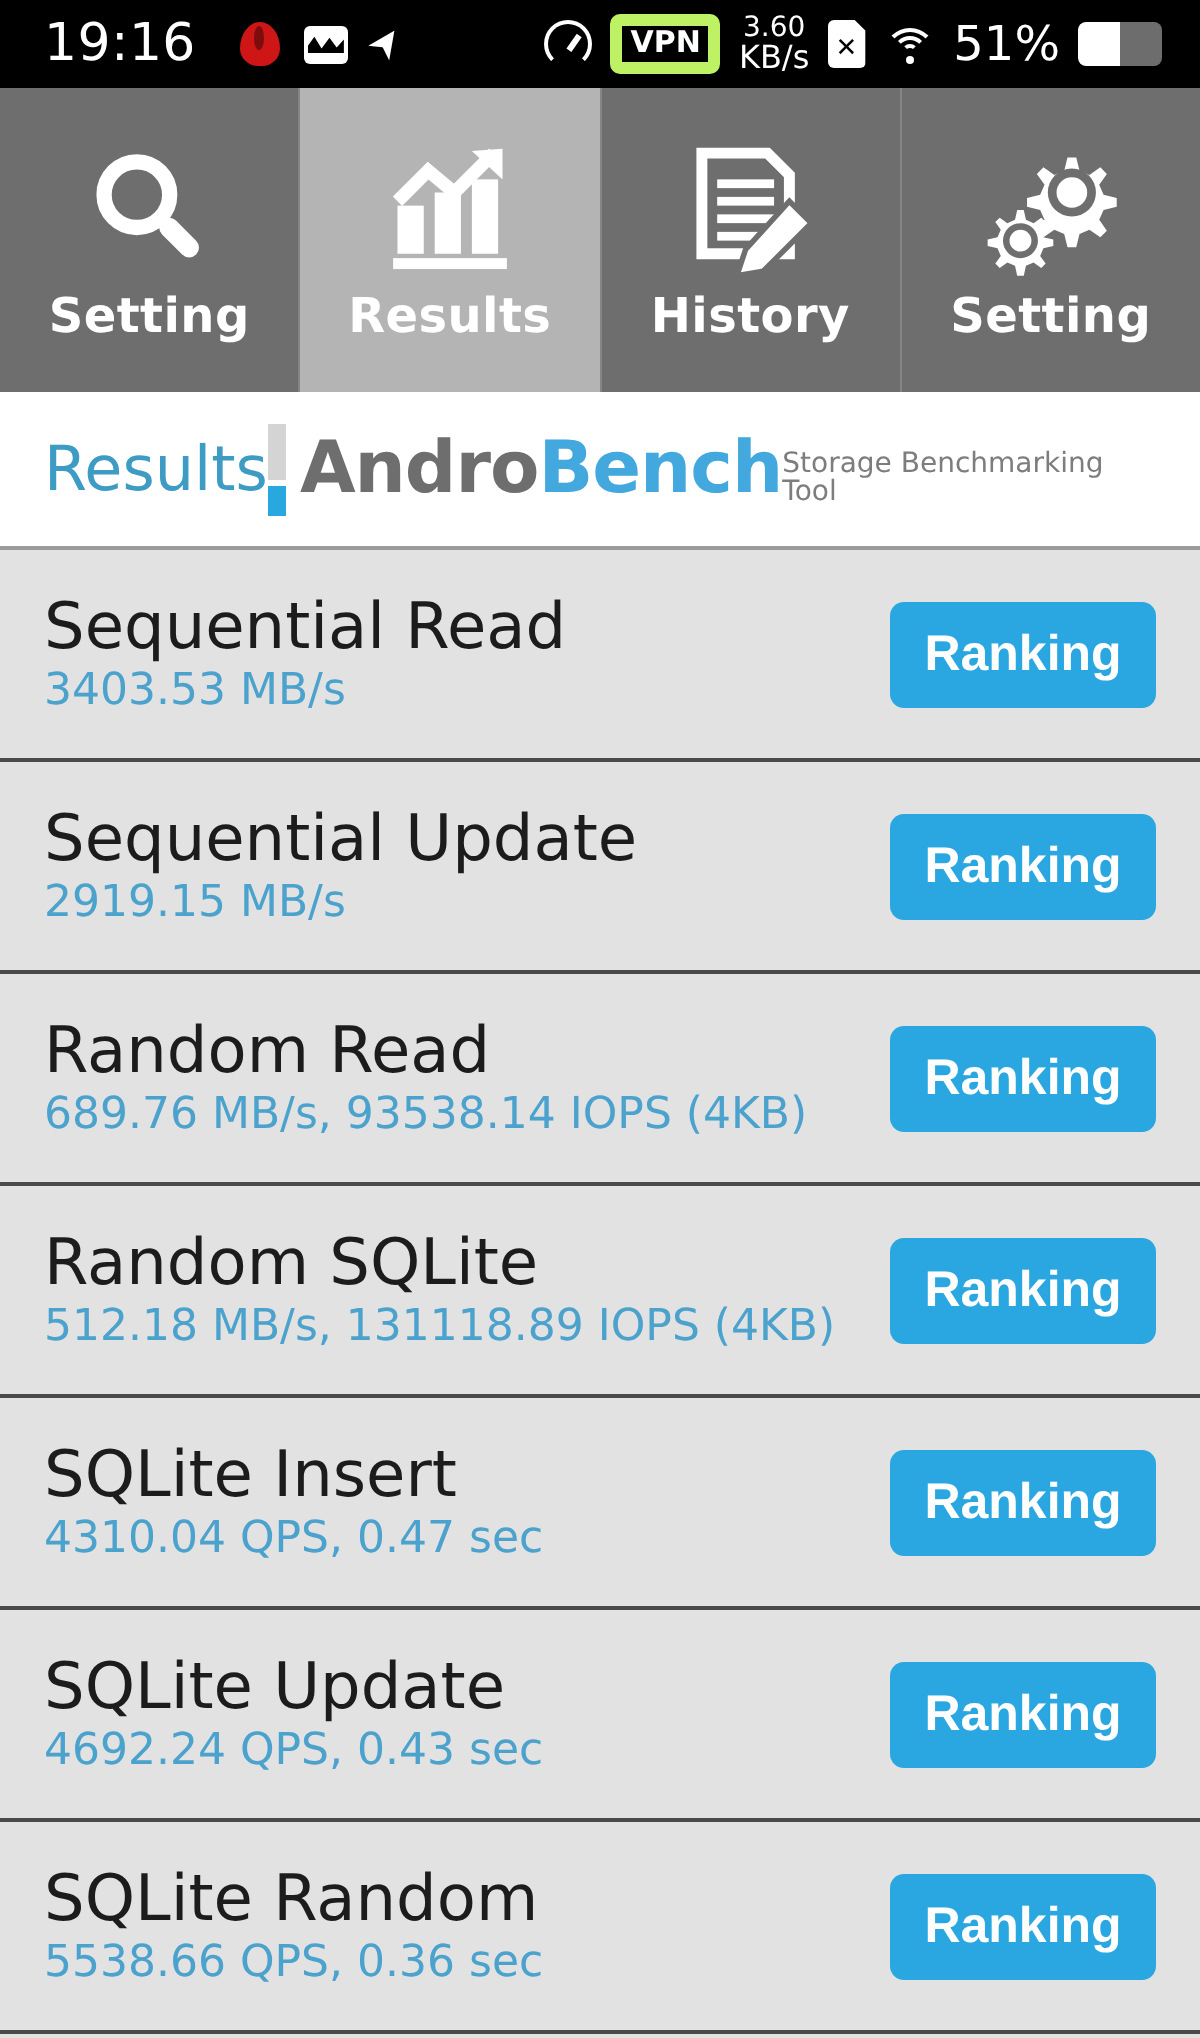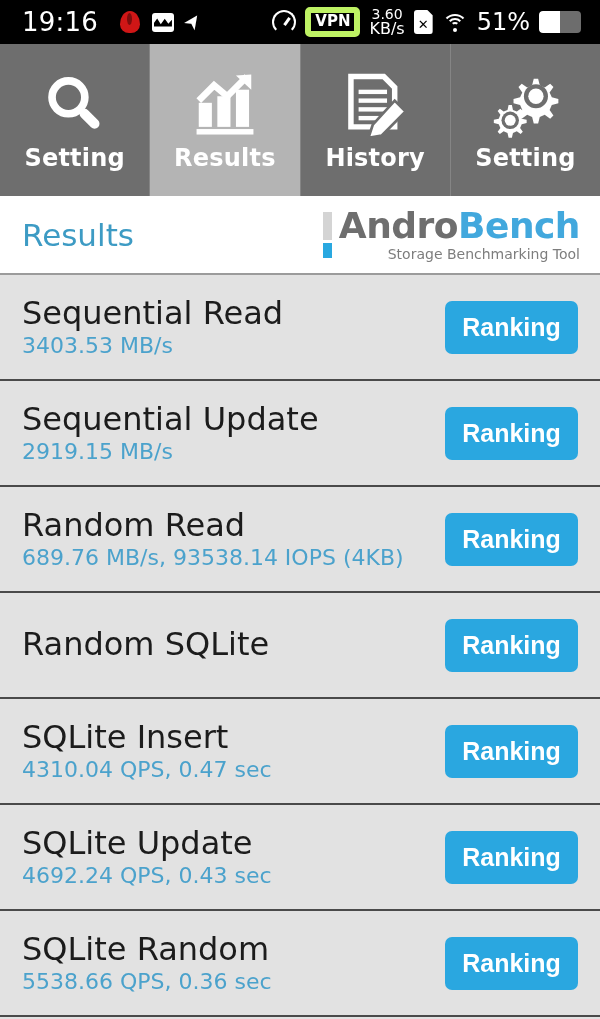--- a/index.html
+++ b/index.html
@@ -60,21 +60,21 @@
   .tab-icon svg { width:70px; height:70px; }
 
   
   .header { height:79px; background:#fff; display:flex; align-items:center;
             justify-content:space-between; padding:0 20px 0 22px; border-bottom:2px solid #9b9b9b;}
   .page-title { color:#3d9bc4; font-size:31px; }
   .logo { display:flex; align-items:center; gap:7px; }
   .logo-bars { display:flex; flex-direction:column; gap:3px; }
   .logo-bars span:first-child { width:9px; height:28px; background:#d4d4d4; display:block;}
   .logo-bars span:last-child  { width:9px; height:15px; background:#29a8e0; display:block;}
-  .logo-text { display:flex; flex-direction:column; align-items:flex-end; line-height:1; }
+  .logo-text { display:flex; flex-direction:row; align-items:flex-end; line-height:1; }
   .logo-main { font-size:36px; font-weight:bold; letter-spacing:-.5px;}
   .logo-main .a { color:#6e6e6e; }
   .logo-main .b { color:#42a8dd; }
   .logo-sub { font-size:14px; color:#7d7d7d; margin-top:3px; }
 
   
   .rows { background:#e2e2e2; }
   .row { height:106px; display:flex; align-items:center; justify-content:space-between;
          padding:0 22px 0 22px; border-bottom:2px solid #4a4a4a; background:#e2e2e2; }
   .row-text { display:flex; flex-direction:column; gap:4px; }
@@ -207,20 +207,21 @@
       <div class="row">
         <div class="row-text">
           <div class="row-title">Random Read</div>
           <div class="row-value">689.76 MB/s, 93538.14 IOPS (4KB)</div>
         </div>
         <button class="rank-btn">Ranking</button>
       </div>
       <div class="row">
         <div class="row-text">
           <div class="row-title">Random SQLite</div>
+          <div class="row-value">512.18 MB/s, 131118.89 IOPS (4KB)</div>
         </div>
         <button class="rank-btn">Ranking</button>
       </div>
       <div class="row">
         <div class="row-text">
           <div class="row-title">SQLite Insert</div>
           <div class="row-value">4310.04 QPS, 0.47 sec</div>
         </div>
         <button class="rank-btn">Ranking</button>
       </div>

